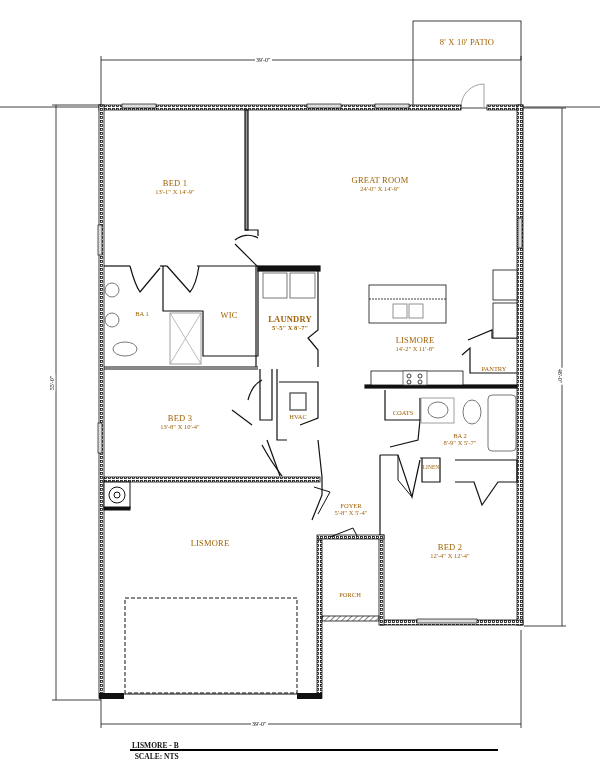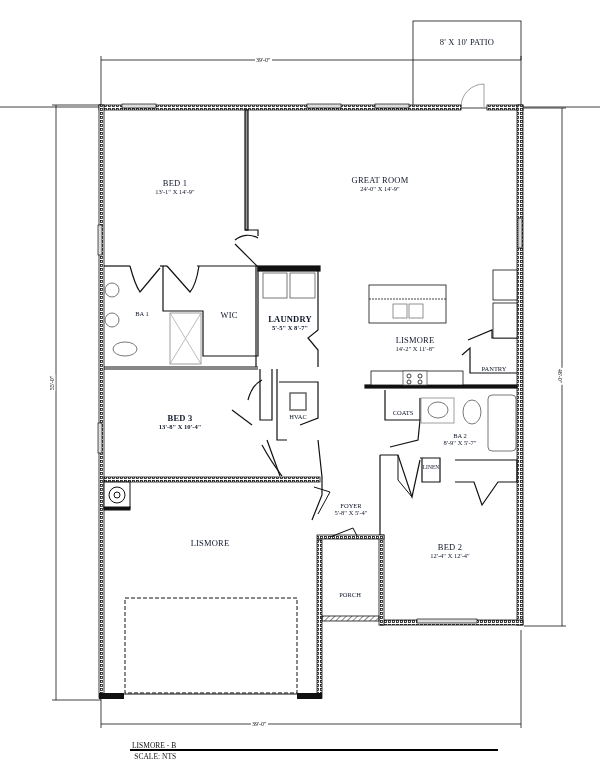--- a/index.html
+++ b/index.html
@@ -1,22 +1,22 @@
 <!DOCTYPE html>
 <html><head>
 <meta charset="utf-8">
 <style>
   html, body { margin: 0; padding: 0; background: #ffffff; }
   body { width: 600px; height: 776px; position: relative; overflow: hidden; font-family: "Liberation Serif", serif; color: #111; }
   #plan { position: absolute; left: 0; top: 0; }
-  .label { position: absolute; text-align: center; font-family: "Liberation Serif", serif; color: #0f172a; white-space: nowrap; line-height: 1.1; }
+  .label { position: absolute; text-align: center; font-family: "Liberation Serif", serif; color: #a16207; white-space: nowrap; line-height: 1.1; }
   .room-name { font-size: 8.5px; letter-spacing: 0.2px; }
   .room-dim { font-size: 6.5px; }
   .dim-text { position: absolute; font-size: 6px; background: #fff; padding: 0 1px; font-family: "Liberation Serif", serif; line-height: 1; }
-  .title-block { position: absolute; left: 132px; top: 741px; font-size: 7.5px; font-family: "Liberation Serif", serif; line-height: 1.2; }
+  .title-block { position: absolute; left: 132px; top: 741px; font-size: 7.5px; font-family: "Liberation Serif", serif; line-height: 1.2; font-weight: bold; }
 </style>
 </head>
 <body>
 
 <svg id="plan" width="600" height="776" viewBox="0 0 600 776" xmlns="http://www.w3.org/2000/svg">
   <defs>
     <pattern id="hatch" width="4" height="4" patternUnits="userSpaceOnUse">
       <rect width="4" height="4" fill="#fff"></rect>
       <rect x="0.5" y="0.5" width="2" height="2" fill="none" stroke="#111" stroke-width="0.8"></rect>
     </pattern>
@@ -201,21 +201,21 @@
 
 <div class="label" style="left:385px; top:336px; width:60px;">
   <div class="room-name">LISMORE</div>
   <div class="room-dim">14'-2" X 11'-8"</div>
 </div>
 
 <div class="label" style="left:474px; top:365px; width:40px;">
   <div class="room-dim">PANTRY</div>
 </div>
 
-<div class="label" style="left:145px; top:414px; width:70px;font-weight:bold;">
+<div class="label" style="left:145px; top:414px; width:70px;">
   <div class="room-name">BED 3</div>
   <div class="room-dim">13'-8" X 10'-4"</div>
 </div>
 
 <div class="label" style="left:284px; top:413px; width:28px;">
   <div class="room-dim">HVAC</div>
 </div>
 
 <div class="label" style="left:388px; top:409px; width:30px;">
   <div class="room-dim">COATS</div>

